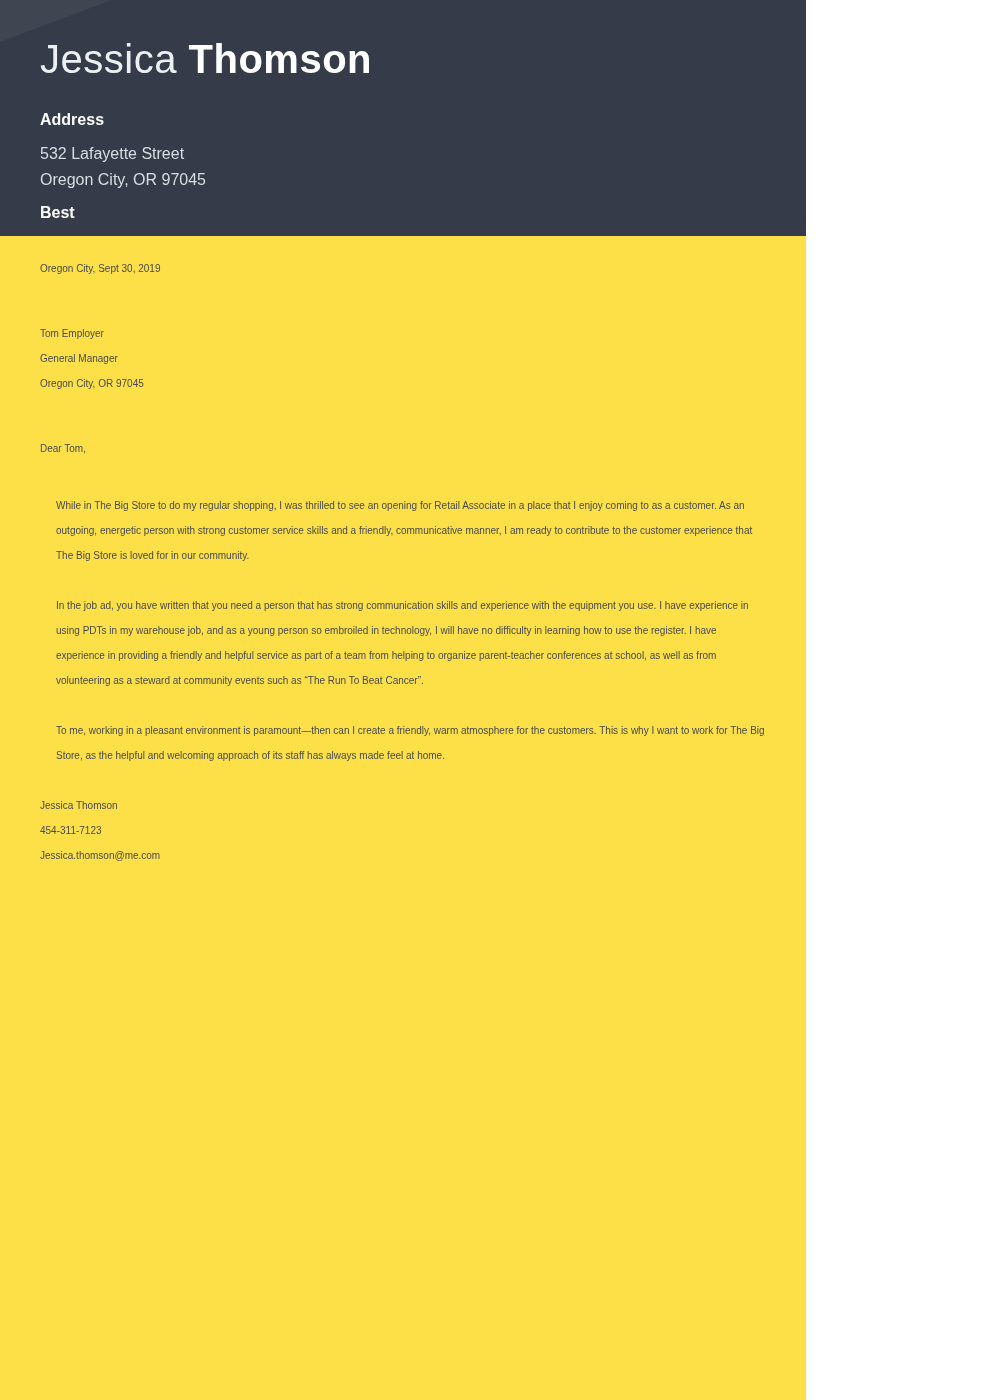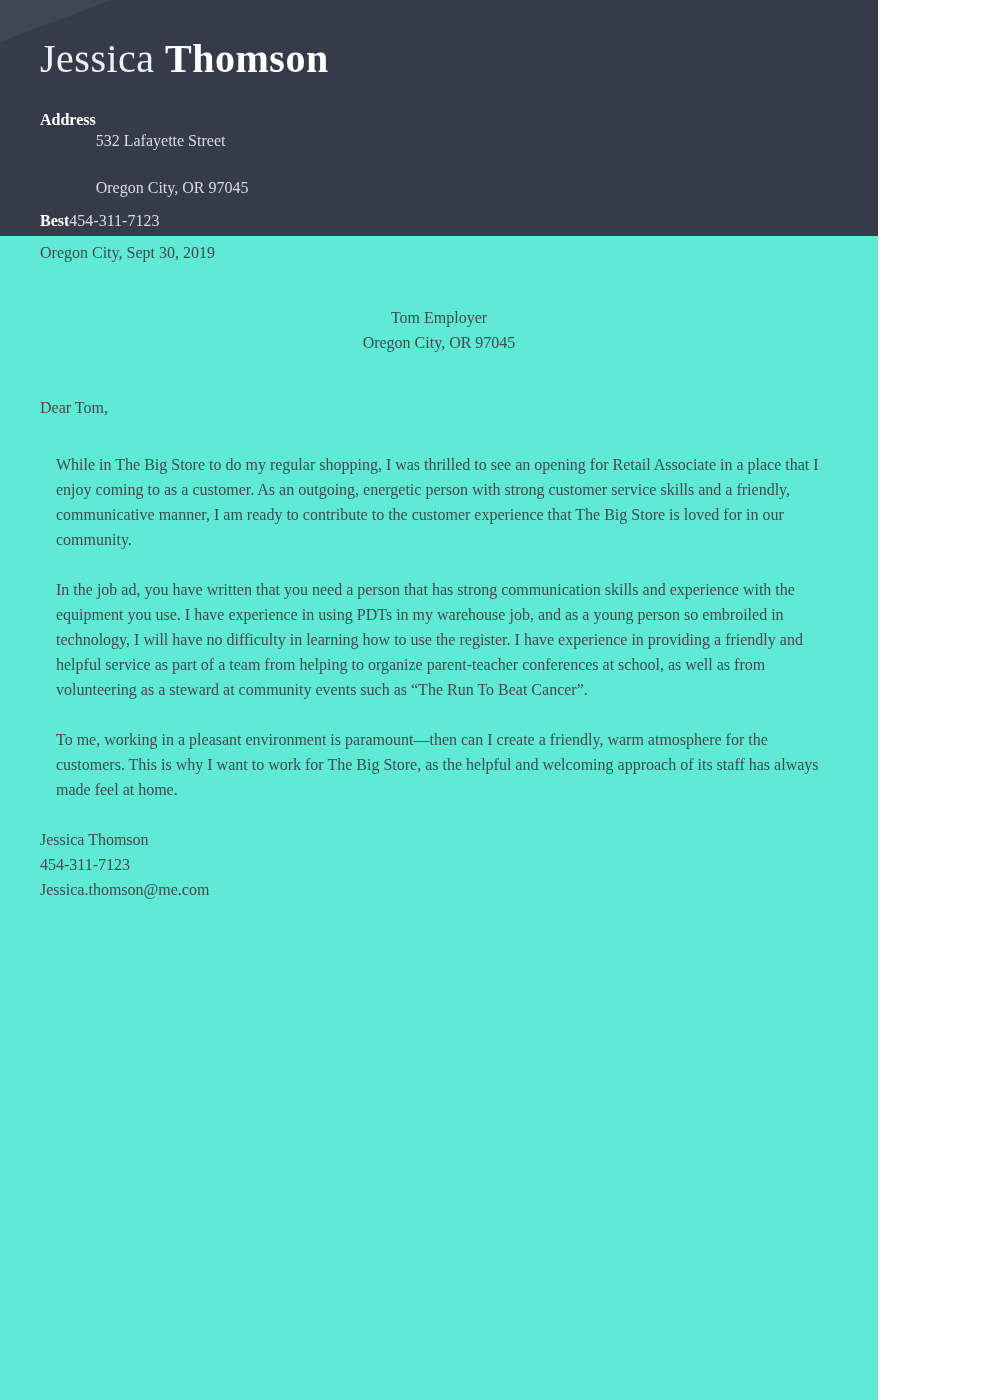--- a/index.html
+++ b/index.html
@@ -2,24 +2,24 @@
 <html><head>
 <meta charset="utf-8">
 <style>
   html, body {
     margin: 0;
     padding: 0;
     background: #ffffff;
   }
   .page {
     position: relative;
-    width: 878px;
+    width: 806px;
     height: 1400px;
-    background: #5eead4;
-    font-family: Liberation Serif, serif;
+    background: #fde047;
+    font-family: Liberation Sans, sans-serif;
     overflow: hidden;
   }
 
   
   .letter-header {
     position: relative;
     box-sizing: border-box;
     width: 100%;
     height: 236px;
     background: #353b48;
@@ -43,45 +43,46 @@
     font-weight: 400;
     color: #edf0f3;
     letter-spacing: 0.5px;
   }
   .candidate-name .last {
     font-weight: 700;
     color: #ffffff;
   }
   .contact-row {
     display: flex;
-    gap: 0;
+    gap: 8px;
     font-size: 16px;
     line-height: 26px;
     margin-bottom: 7px;
+    flex-direction: column;
   }
   .contact-label {
     font-weight: 700;
     color: #ffffff;
     white-space: nowrap;
   }
   .contact-value {
     color: #d9dde2;
   }
-  .contact-value div { white-space: nowrap; margin-top: 21px; }
+  .contact-value div { white-space: nowrap; }
 
   
   .letter-body {
     box-sizing: border-box;
-    padding: 4px 40px 0 40px;
-    font-size: 16px;
+    padding: 20px 40px 0 40px;
+    font-size: 10px;
     line-height: 25px;
     color: #45494d;
   }
   .date-line { margin: 0 0 40px 0; }
-  .recipient-block { margin: 0 0 40px 0; text-align: center; }
+  .recipient-block { margin: 0 0 40px 0; }
   .salutation { margin: 0 0 32px 0; }
   .paragraph { margin: 0 0 25px 16px; }
   .closing { margin: 0 0 25px 0; }
   .signature-block { margin: 0; }
 </style>
 </head>
 <body>
 
 <div class="page">
 
@@ -108,20 +109,21 @@
       <span class="contact-value">Jessica.thomson@me.com</span>
     </div>
   </div>
 
   <div class="letter-body">
 
     <p class="date-line">Oregon City, Sept 30, 2019</p>
 
     <div class="recipient-block">
       <div>Tom Employer</div>
+      <div>General Manager</div>
       <div>Oregon City, OR 97045</div>
     </div>
 
     <p class="salutation">Dear Tom,</p>
 
     <p class="paragraph">While in The Big Store to do my regular shopping, I was thrilled to see an opening for Retail Associate in a place that I enjoy coming to as a customer. As an outgoing, energetic person with strong customer service skills and a friendly, communicative manner, I am ready to contribute to the customer experience that The Big Store is loved for in our community.</p>
     <p class="paragraph">In the job ad, you have written that you need a person that has strong communication skills and experience with the equipment you use. I have experience in using PDTs in my warehouse job, and as a young person so embroiled in technology, I will have no difficulty in learning how to use the register. I have experience in providing a friendly and helpful service as part of a team from helping to organize parent-teacher conferences at school, as well as from volunteering as a steward at community events such as “The Run To Beat Cancer”.</p>
     <p class="paragraph">To me, working in a pleasant environment is paramount—then can I create a friendly, warm atmosphere for the customers. This is why I want to work for The Big Store, as the helpful and welcoming approach of its staff has always made feel at home.</p>
 
 

